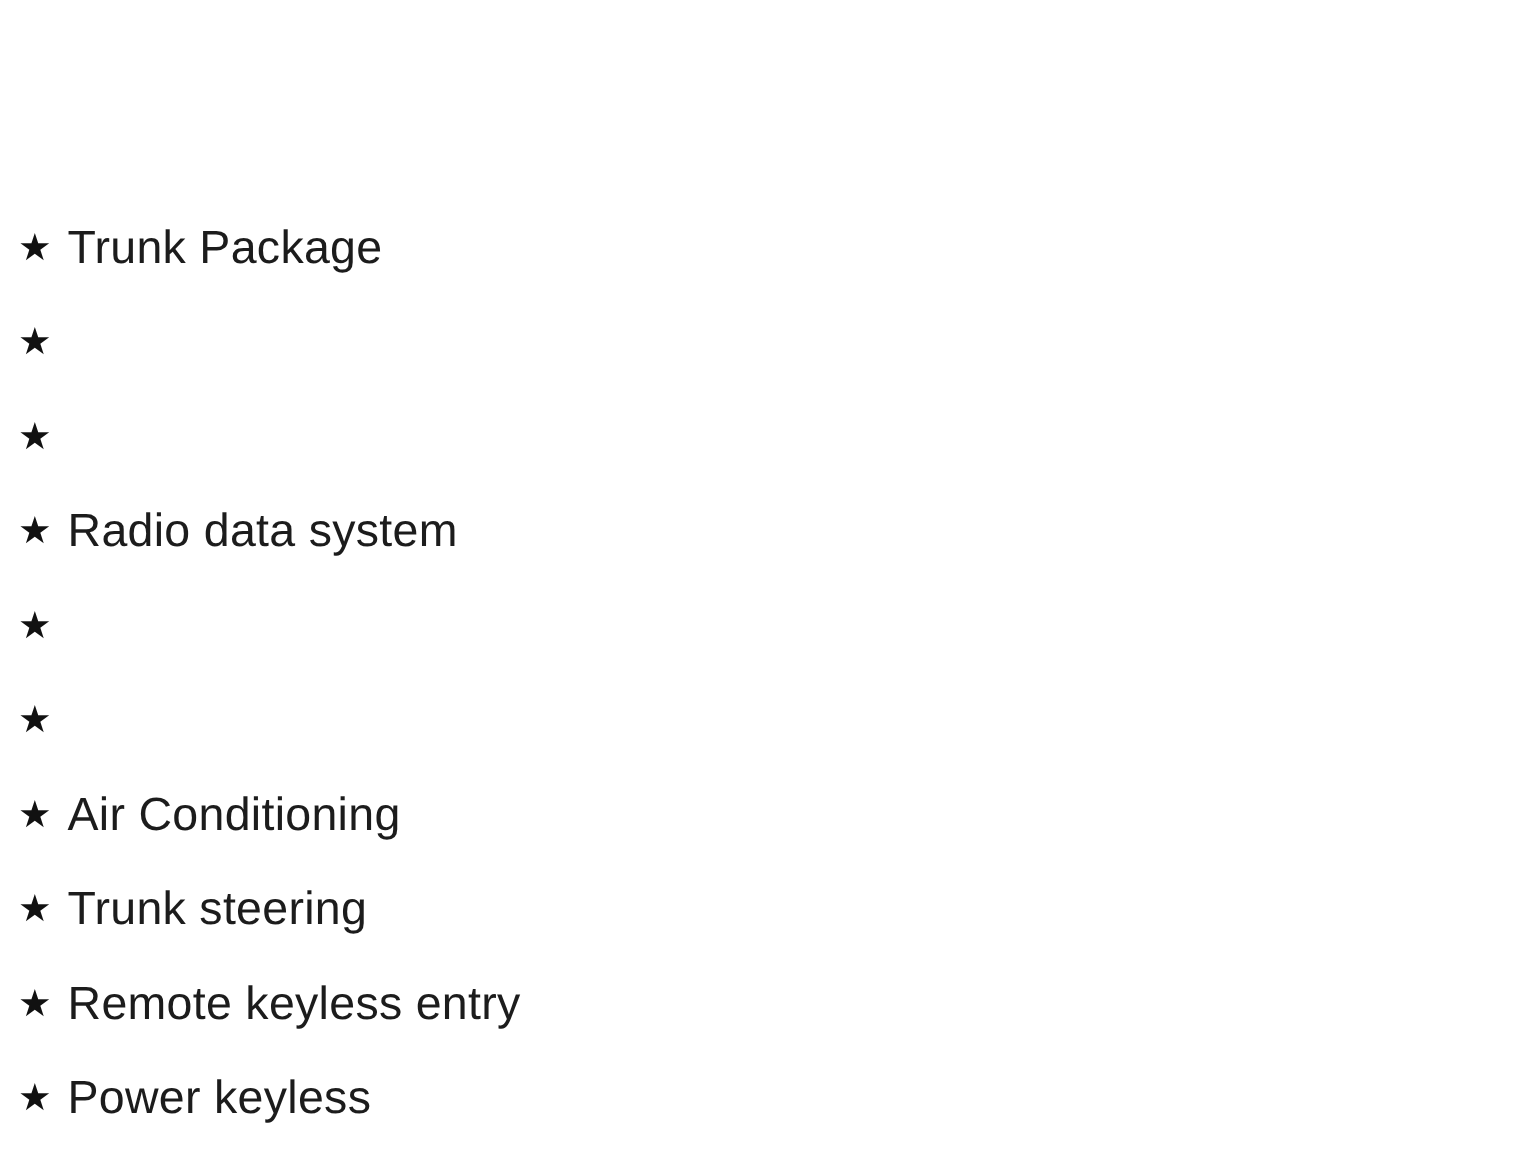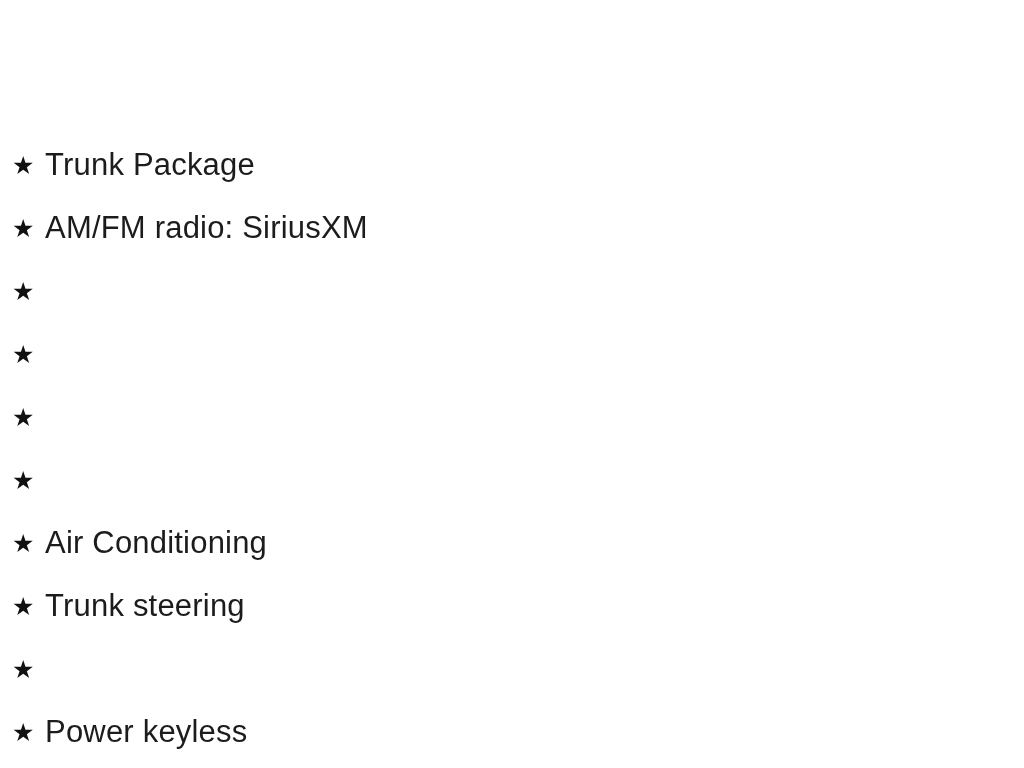--- a/index.html
+++ b/index.html
@@ -47,43 +47,44 @@
 <body>
 
 <div class="page">
   <ul class="feature-list">
     <li>
       <span class="star">★</span>
       <span class="label">Trunk Package</span>
     </li>
     <li>
       <span class="star">★</span>
-      <span class="label">AM/FM radio: SiriusXM</span>
     </li>
     <li>
       <span class="star">★</span>
     </li>
     <li>
       <span class="star">★</span>
+      <span class="label">Radio data system</span>
     </li>
     <li>
       <span class="star">★</span>
     </li>
     <li>
       <span class="star">★</span>
     </li>
     <li>
       <span class="star">★</span>
       <span class="label">Air Conditioning</span>
     </li>
     <li>
       <span class="star">★</span>
       <span class="label">Trunk steering</span>
     </li>
     <li>
       <span class="star">★</span>
+      <span class="label">Remote keyless entry</span>
     </li>
     <li>
       <span class="star">★</span>
       <span class="label">Power keyless</span>
     </li>
   </ul>
 </div>
 
 </body></html>

